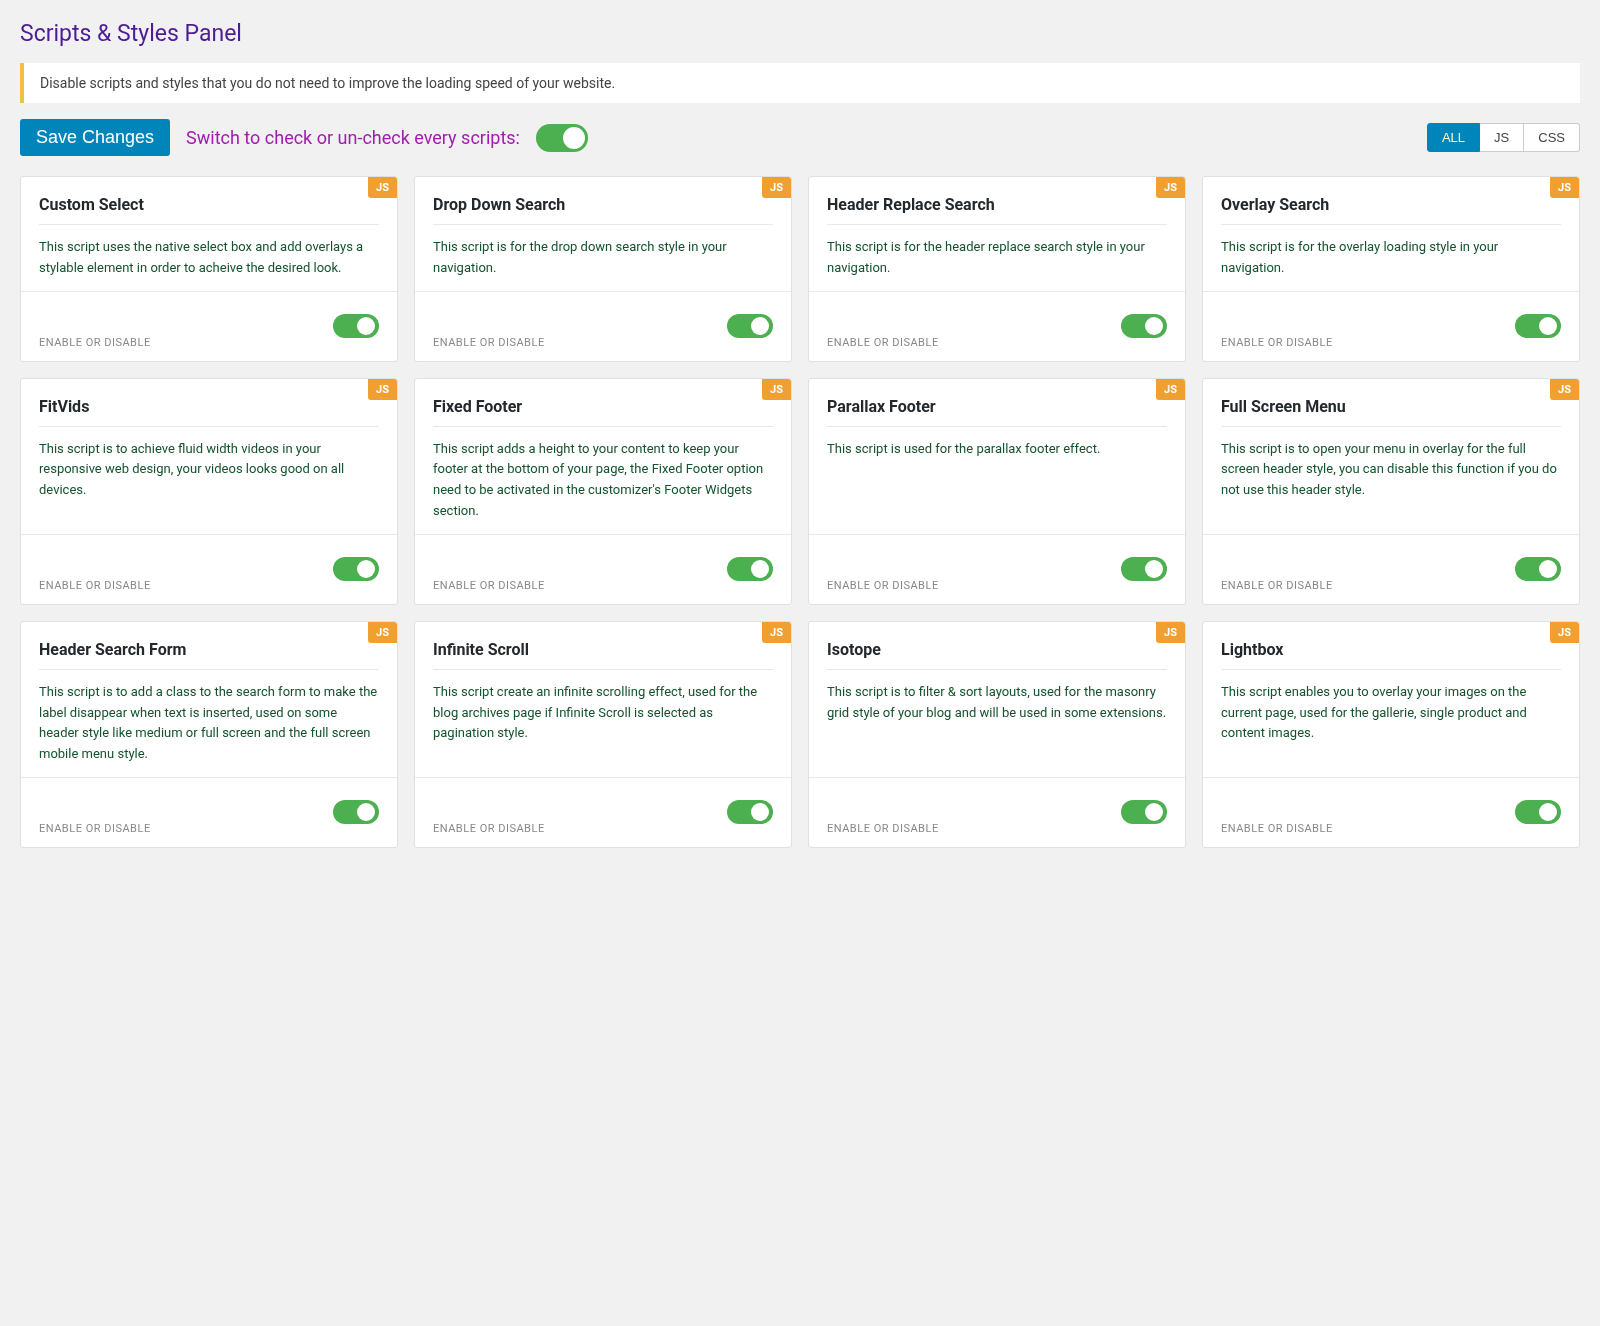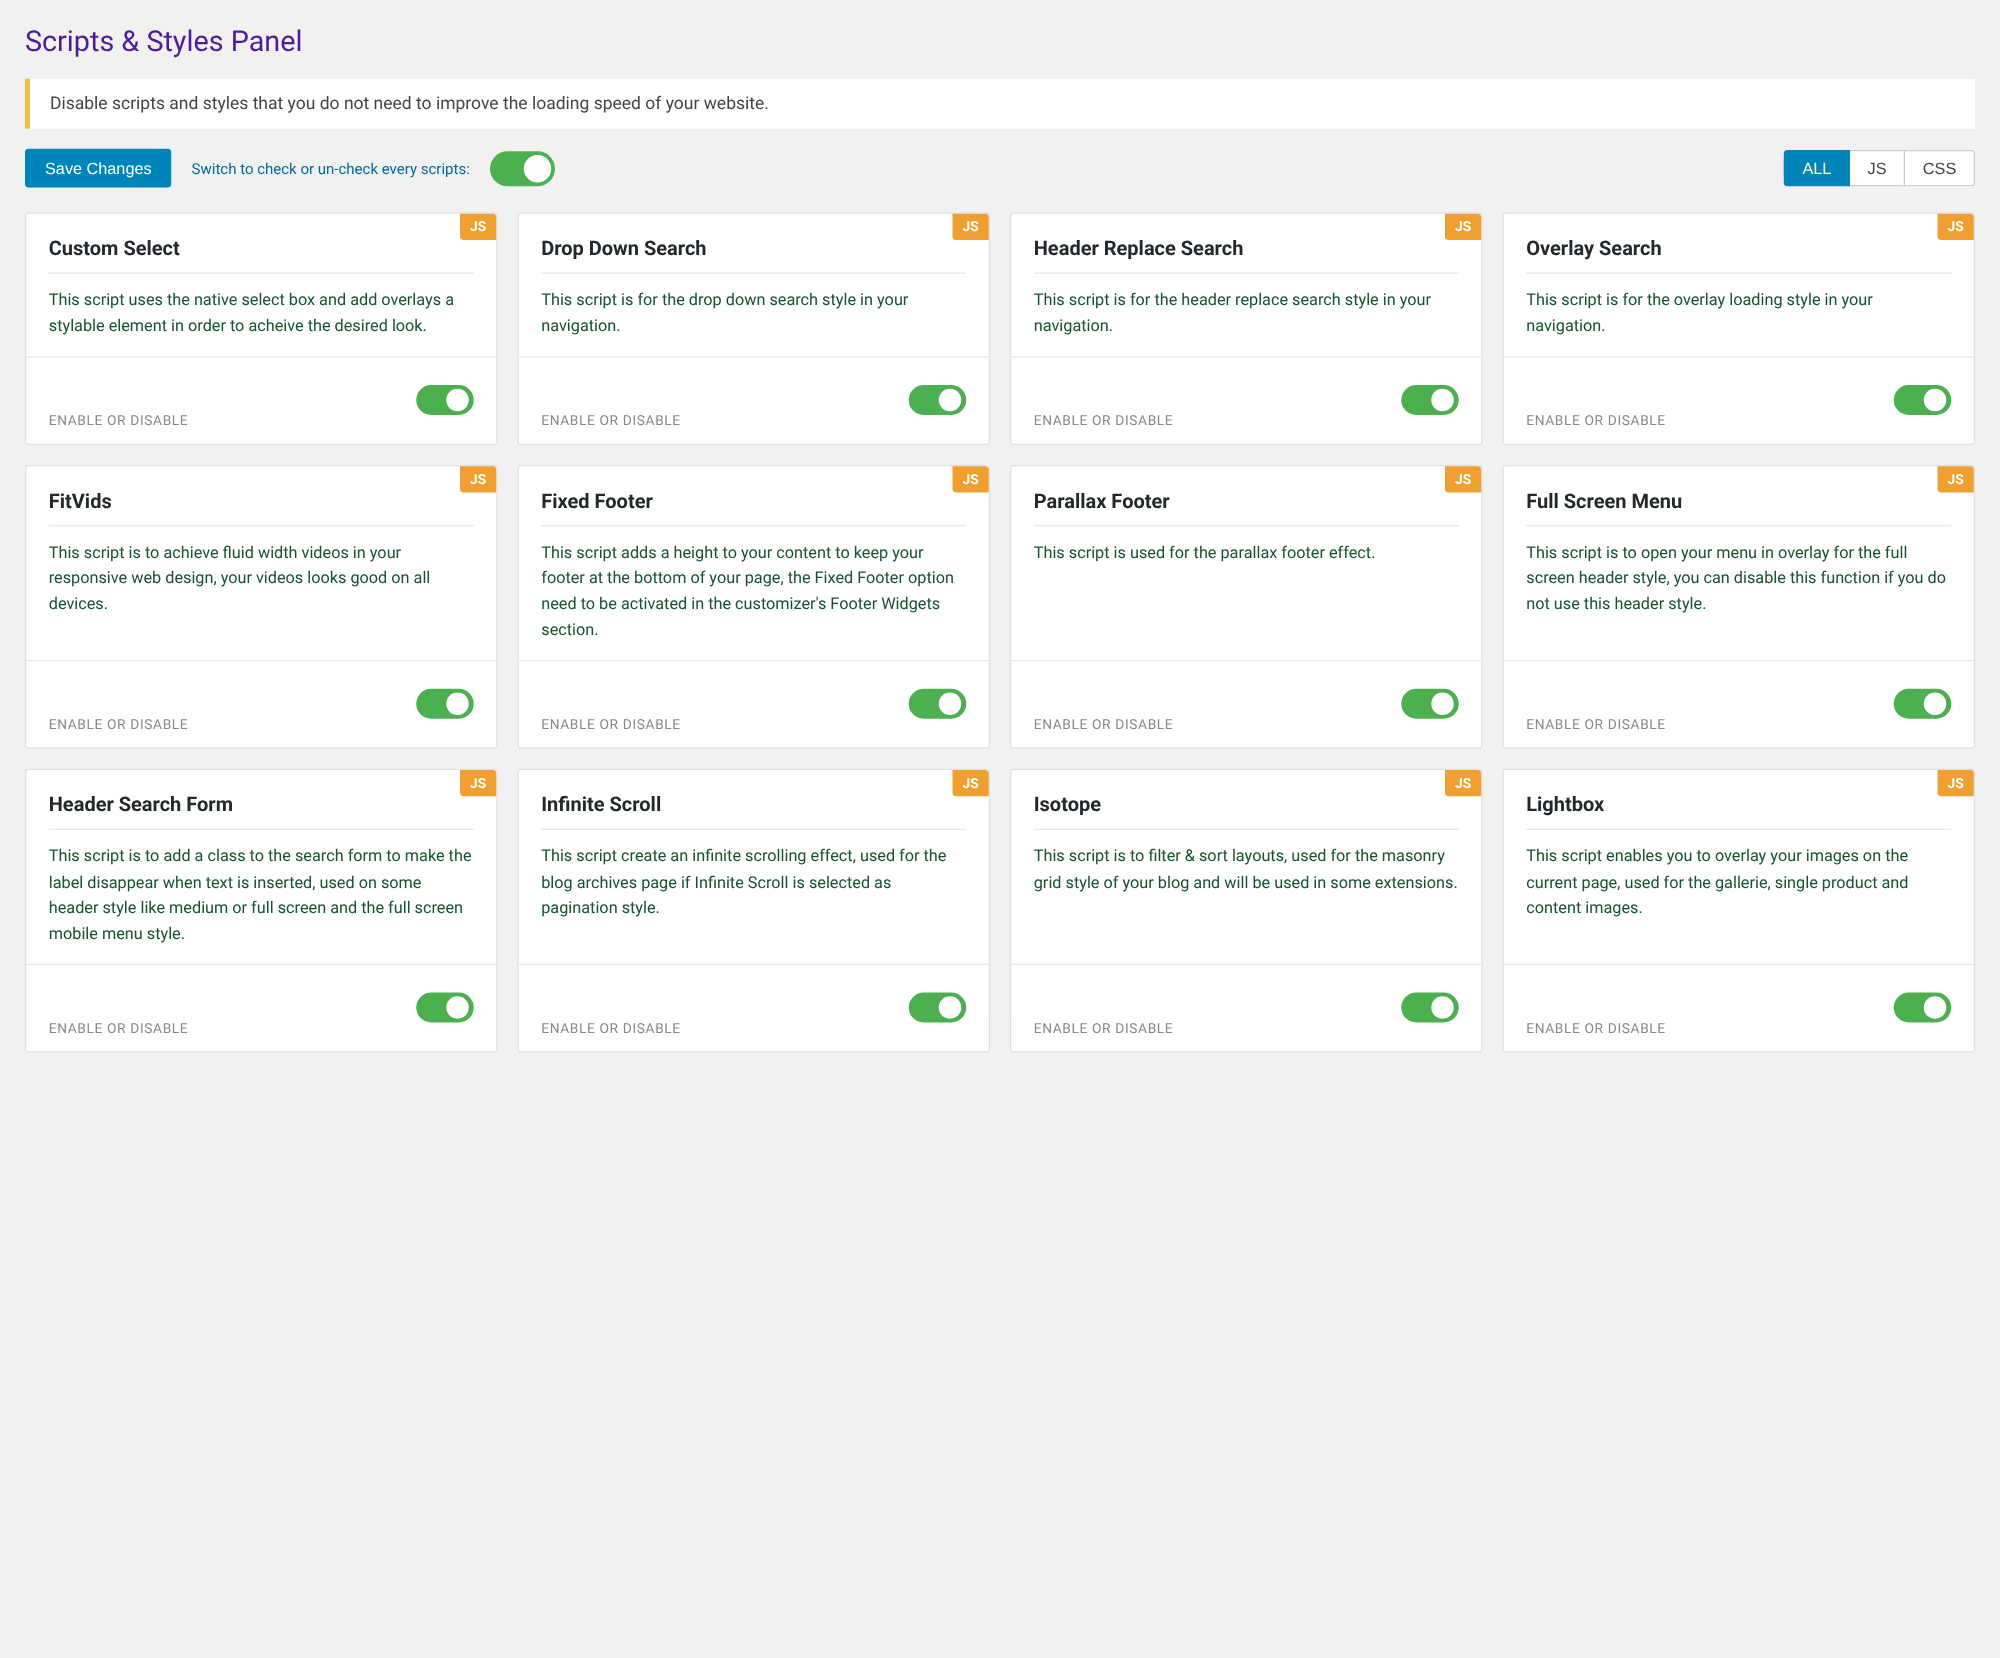--- a/index.html
+++ b/index.html
@@ -33,28 +33,28 @@
     .toolbar-right {
       margin-left: auto;
       display: flex;
       gap: 0;
     }
     .btn-save {
       background: #0085ba;
       color: #fff;
       border: none;
       padding: 8px 16px;
-      font-size: 13px;
+      font-size: 18px;
       border-radius: 3px;
       cursor: pointer;
       font-weight: 500;
     }
     .toolbar-label {
-      font-size: 12px;
-      color: #0369a1;
+      font-size: 18px;
+      color: #a21caf;
     }
     .toggle-large {
       position: relative;
       display: inline-block;
       width: 52px;
       height: 28px;
       cursor: pointer;
     }
     .toggle-large .slider {
       position: absolute;

